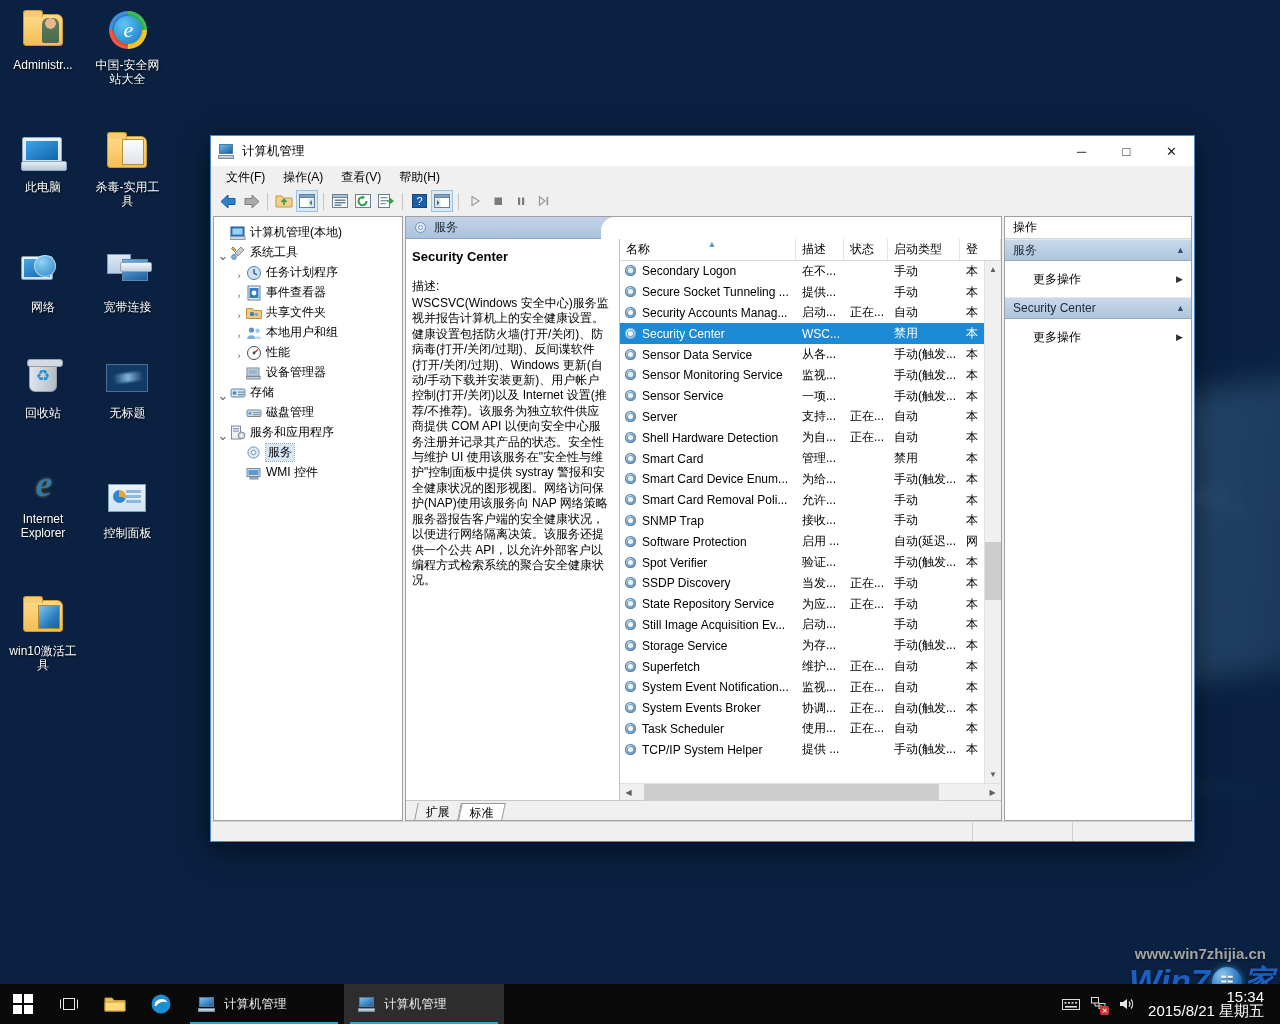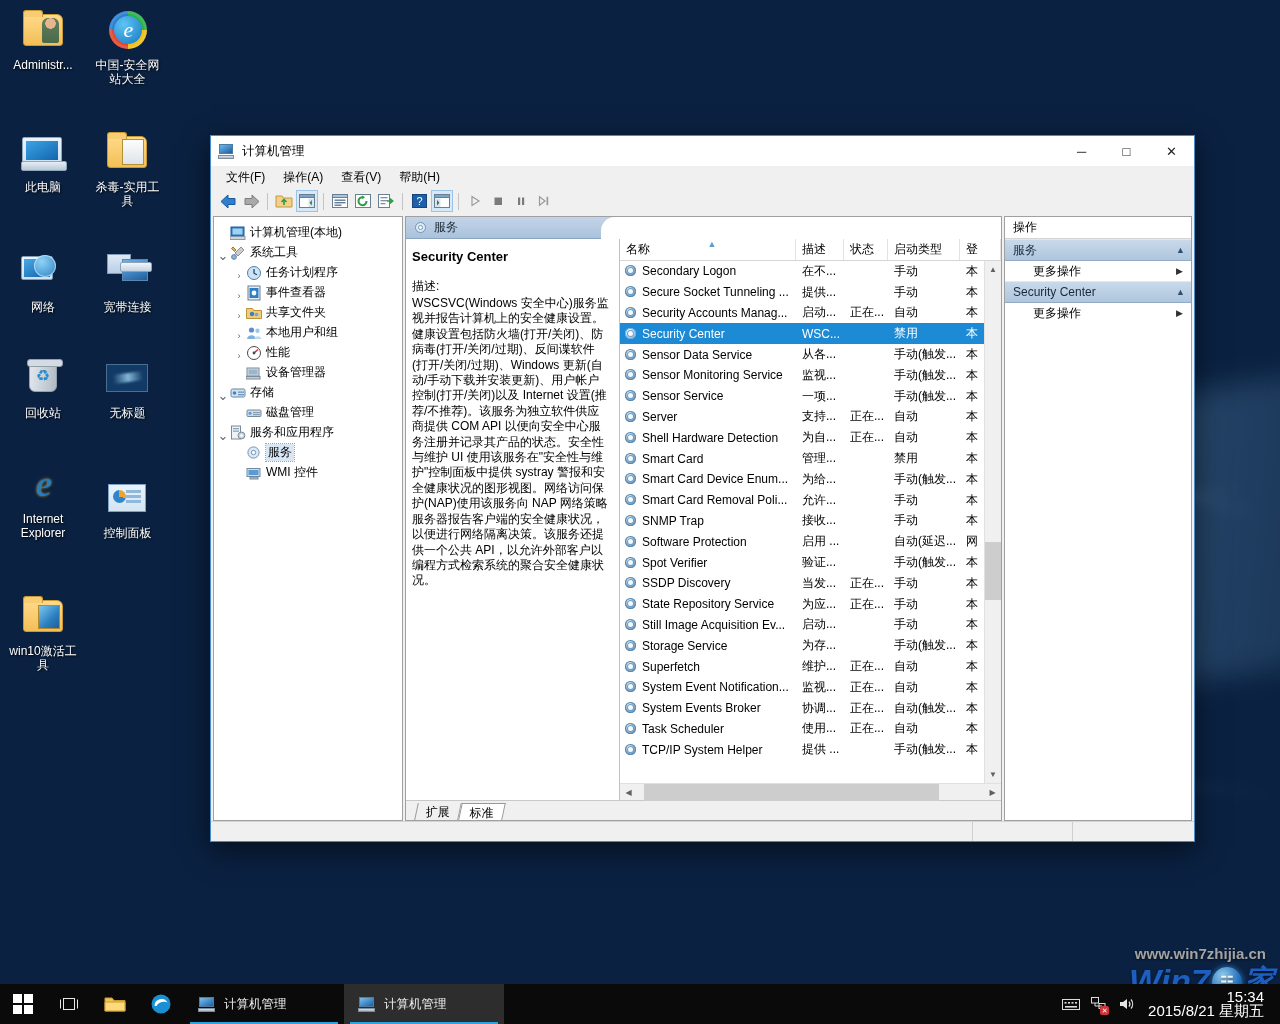--- a/index.html
+++ b/index.html
@@ -307,21 +307,21 @@
 
   #actionpane { width:188px; flex:0 0 188px; background:#fff; display:flex; flex-direction:column; }
   .act-title { height:22px; background:#fff; border-bottom:1px solid #d4d4d4;
     display:flex;align-items:center;padding-left:8px;font-size:12px;color:#000; }
   .act-group {
     height:22px; background:linear-gradient(#c9d9ea,#aec6de); border-bottom:1px solid #93aac3;
     border-top:1px solid #dfe9f3;
     display:flex;align-items:center;padding:0 6px 0 8px;font-size:12px;color:#17293a;
   }
   .act-group .chev{ margin-left:auto; font-size:9px; color:#2f4f6e; }
-  .act-item { height:20px; display:flex; align-items:center; padding-left:28px; font-size:12px; color:#000; }
+  .act-item { height:36px; display:flex; align-items:center; padding-left:28px; font-size:12px; color:#000; }
   .act-item .chev{ margin-left:auto; margin-right:8px; font-size:9px; color:#303030; }
 
   .statusbar { height: 20px; background:#f0f0f0; border-top:1px solid #d4d4d4; display:flex; flex:0 0 auto; }
   .sb-seg { border-right:1px solid #cfcfcf; }
   .sb1{ width:762px; } .sb2{ width:100px; }
 
   
   #taskbar {
     position:absolute; left:0; bottom:0; width:1280px; height:40px;
     background:#0a0a0a; display:flex; align-items:center;

